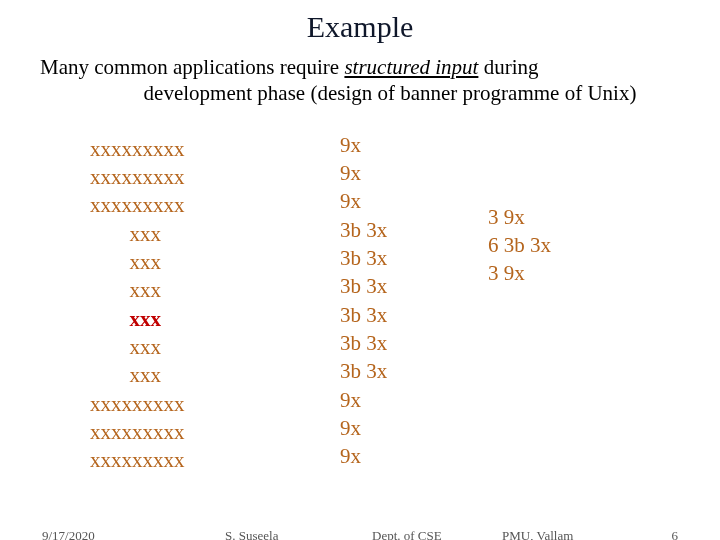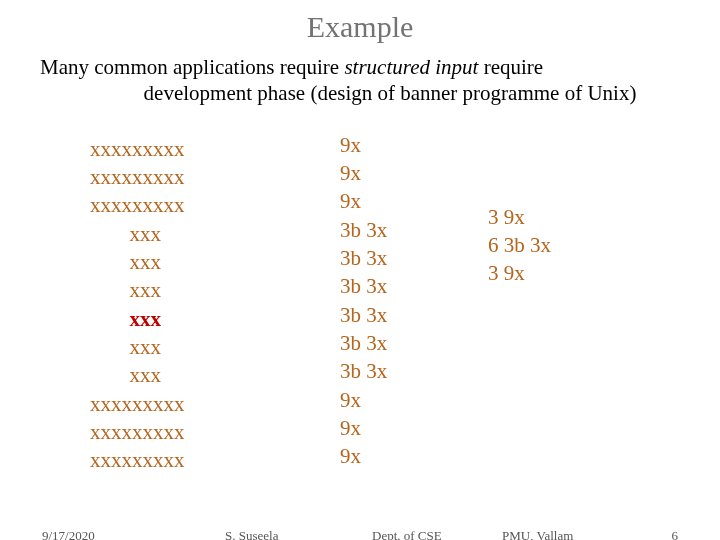--- a/index.html
+++ b/index.html
@@ -8,34 +8,34 @@
     width: 720px;
     height: 540px;
     background: #fff;
     font-family: "Times New Roman", Times, serif;
     color: #000;
     position: relative;
   }
   .title {
     text-align: center;
     font-size: 30px;
-    color: #737373;
+    color: #0f172a;
     margin-top: 10px;
   }
   .body-text {
     font-size: 21px;
     margin: 10px 40px 0 40px;
     line-height: 1.25;
   }
   .body-text .indent {
     display: block;
     margin-left: 60px;
     text-align: center;
   }
-  .si { font-style: italic; }
+  .si { font-style: italic; text-decoration: underline; }
   .content {
     position: relative;
     height: 370px;
   }
   .col {
     position: absolute;
     font-family: "Comic Sans MS", "Comic Sans", cursive;
     font-size: 21px;
     color: #b5651d;
     line-height: 1.35;
@@ -59,21 +59,21 @@
   .f-dept { left: 372px; }
   .f-pmu { left: 502px; }
   .f-page { right: 42px; }
 </style>
 </head>
 <body>
 
 <div class="title">Example</div>
 
 <div class="body-text">
-  <span>Many common applications require </span><span class="si">structured input</span><span> require</span>
+  <span>Many common applications require </span><span class="si">structured input</span><span> during</span>
   <span class="indent">development phase (design of banner programme of Unix)</span>
 </div>
 
 <div class="content">
   <div class="col col1"><span>xxxxxxxxx</span>
 <span>xxxxxxxxx</span>
 <span>xxxxxxxxx</span>
 <span>   xxx</span>
 <span>   xxx</span>
 <span>   xxx</span>

